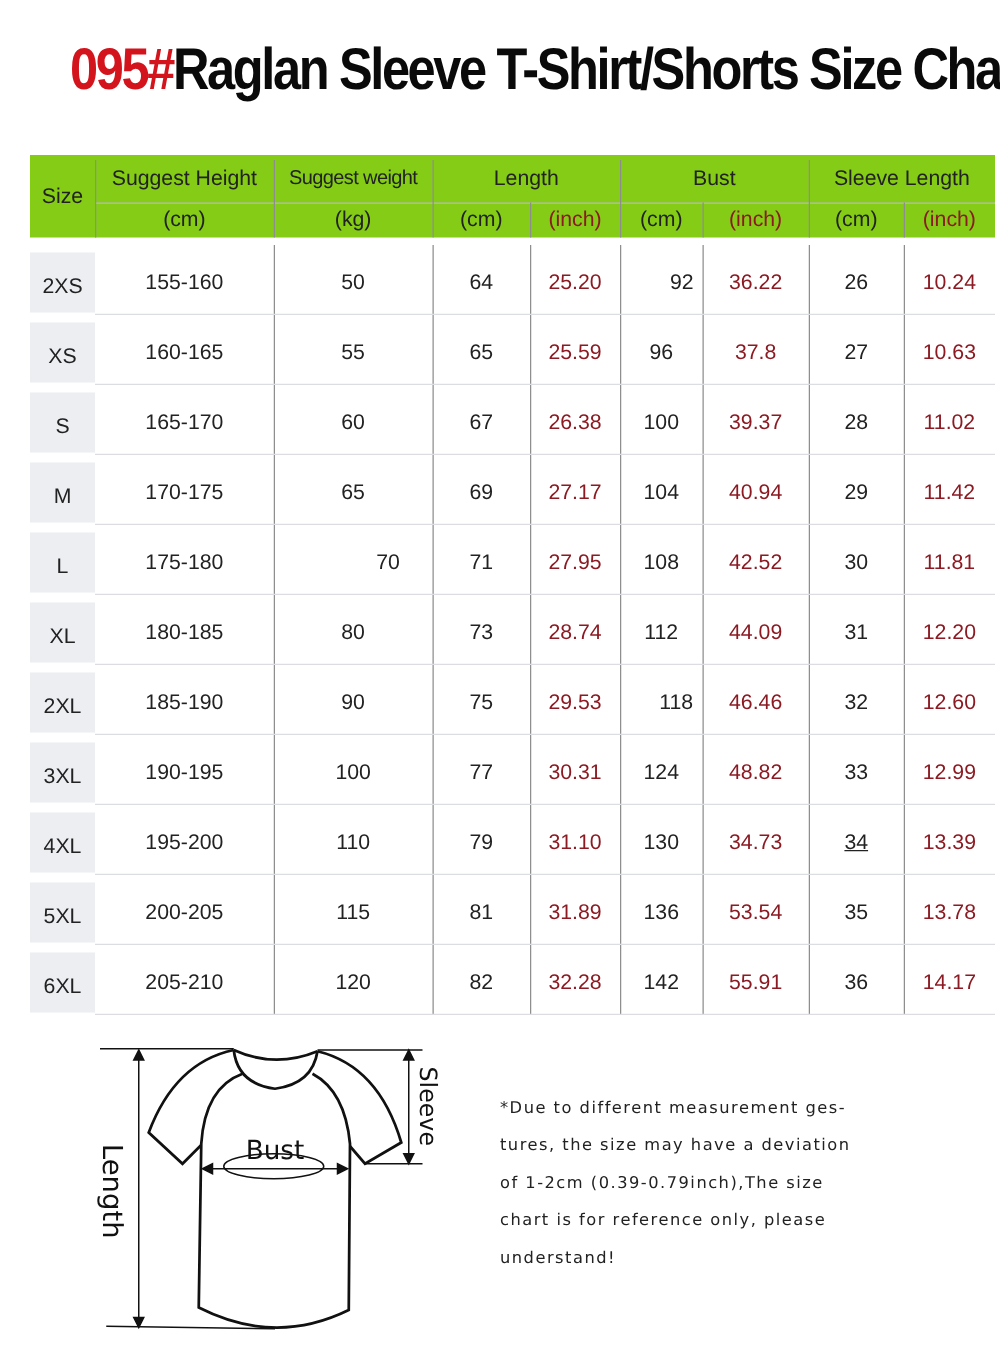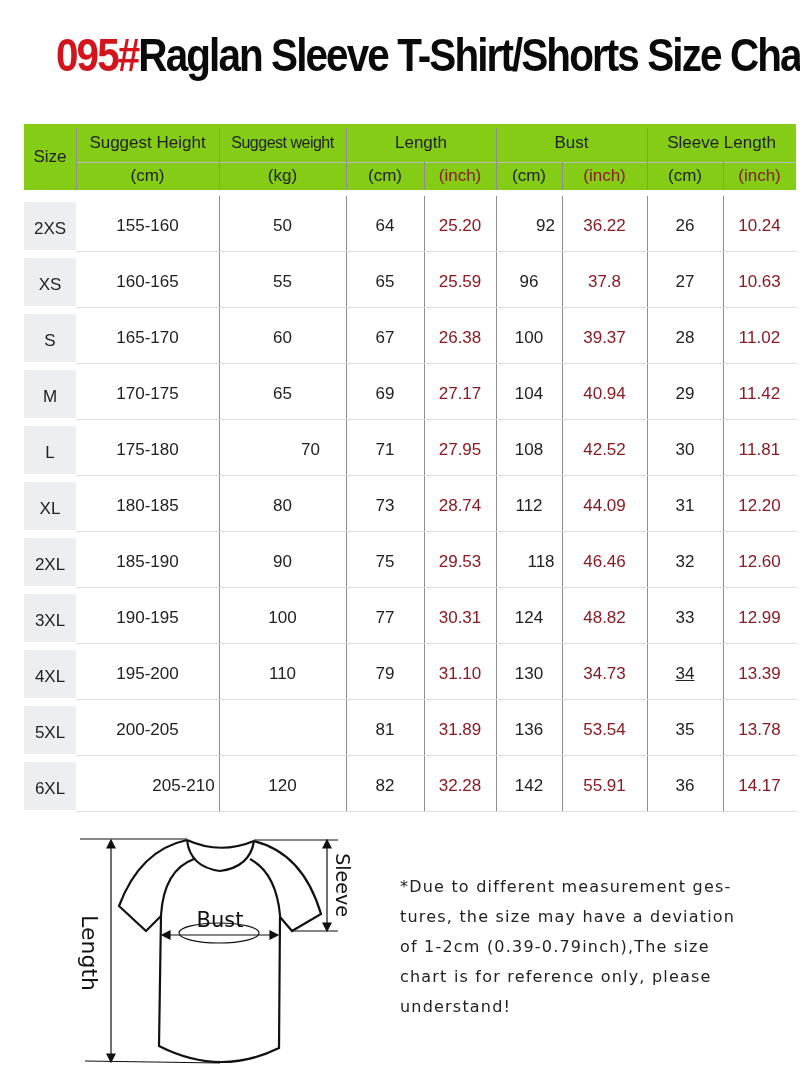--- a/index.html
+++ b/index.html
@@ -33,21 +33,21 @@
       font-size: 17px; padding-top: 6px; box-sizing: border-box; color: #222; }
     .row .c { position: absolute; top: 0; height: 56px; display: flex; align-items: center;
       justify-content: center; font-size: 17px; color: #222; padding-top: 4px; box-sizing: border-box; }
     .row .c.red { color: #8b1a22; }
     .row .rl { position: absolute; left: 52px; right: 0; bottom: 0; height: 1px; background: #dcdde0; }
 
     
     .diagram { position: absolute; left: 60px; top: 815px; width: 320px; height: 260px; }
     .note {
       position: absolute; left: 400px; top: 872px; width: 350px;
-      font-family: "DejaVu Sans", sans-serif; font-size: 16px; line-height: 30px;
+      font-family: "DejaVu Sans", sans-serif; font-size: 13px; line-height: 30px;
       letter-spacing: 1.2px; color: #222;
     }
   </style>
 </head>
 <body>
 
 <div class="title">
   <span class="code">095#</span><span class="rest">Raglan Sleeve T-Shirt/Shorts Size Chart</span>
 </div>
 
@@ -194,31 +194,32 @@
     <div class="c red" style="left:400px;width:72px;">31.10</div>
     <div class="c" style="left:472px;width:66px;">130</div>
     <div class="c red" style="left:538px;width:85px;">34.73</div>
     <div class="c" style="left:623px;width:76px;text-decoration:underline;">34</div>
     <div class="c red" style="left:699px;width:73px;">13.39</div>
     <div class="rl"></div>
   </div>
       <div class="row">
     <div class="sz">5XL</div>
     <div class="c" style="left:52px;width:143px;">200-205</div>
+    <div class="c" style="left:195px;width:127px;">115</div>
     <div class="c" style="left:322px;width:78px;">81</div>
     <div class="c red" style="left:400px;width:72px;">31.89</div>
     <div class="c" style="left:472px;width:66px;">136</div>
     <div class="c red" style="left:538px;width:85px;">53.54</div>
     <div class="c" style="left:623px;width:76px;">35</div>
     <div class="c red" style="left:699px;width:73px;">13.78</div>
     <div class="rl"></div>
   </div>
       <div class="row">
     <div class="sz">6XL</div>
-    <div class="c" style="left:52px;width:143px;margin-left:36px;">205-210</div>
+    <div class="c" style="left:52px;width:143px;">205-210</div>
     <div class="c" style="left:195px;width:127px;">120</div>
     <div class="c" style="left:322px;width:78px;">82</div>
     <div class="c red" style="left:400px;width:72px;">32.28</div>
     <div class="c" style="left:472px;width:66px;">142</div>
     <div class="c red" style="left:538px;width:85px;">55.91</div>
     <div class="c" style="left:623px;width:76px;">36</div>
     <div class="c red" style="left:699px;width:73px;">14.17</div>
     <div class="rl"></div>
   </div>
     </div>

